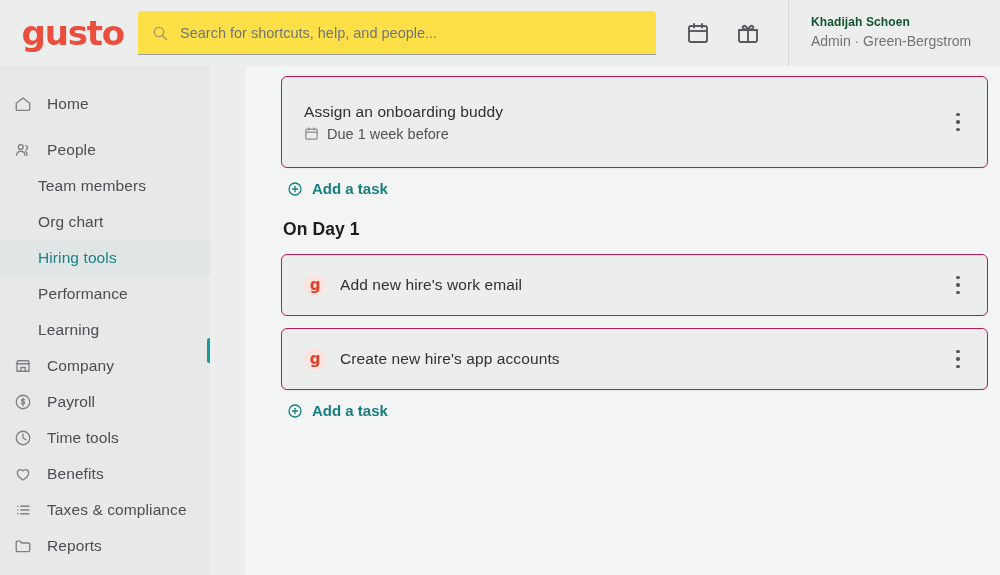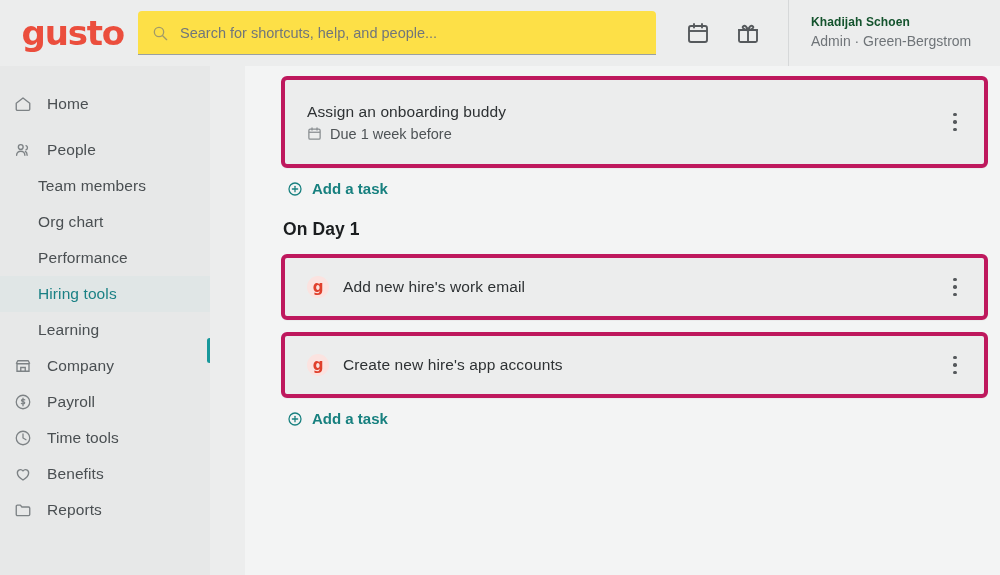--- a/index.html
+++ b/index.html
@@ -89,21 +89,21 @@
   }
 
   
   .main {
     flex: 1; background: #f3f4f4;
     padding: 10px 12px 0 36px;
     overflow: hidden;
   }
   .card {
     background: #eceded;
-    border: 4px solid #be185d;
+    border: 1px solid #be185d;
     border-radius: 6px;
     position: relative;
     padding: 18px 22px;
     margin-bottom: 12px;
     box-shadow: 0 1px 1px rgba(0,0,0,.035);
   }
   .card.tall { min-height: 92px; display: flex; flex-direction: column; justify-content: center; }
   .card.short { min-height: 62px; display: flex; align-items: center; }
   .card-title { font-size: 15.5px; color: #2e3234; letter-spacing: .1px; }
   .card-sub {
@@ -211,25 +211,25 @@
         </span>
         <span class="nav-label">People</span>
       </div>
 
       <div class="nav-item sub">
         <span class="nav-label">Team members</span>
       </div>
       <div class="nav-item sub">
         <span class="nav-label">Org chart</span>
       </div>
+      <div class="nav-item sub active">
+        <span class="nav-label">Hiring tools</span>
+      </div>
       <div class="nav-item sub">
         <span class="nav-label">Performance</span>
-      </div>
-      <div class="nav-item sub active">
-        <span class="nav-label">Hiring tools</span>
       </div>
       <div class="nav-item sub">
         <span class="nav-label">Learning</span>
       </div>
 
       <div class="nav-item">
         <span class="nav-icon">
           <svg viewBox="0 0 24 24" fill="none" stroke="currentColor" stroke-width="1.8">
             <path d="M4 9h16v10H4z"></path>
               <path d="M3 9l2-4h14l2 4" stroke-linejoin="round"></path>
@@ -261,20 +261,33 @@
 
       <div class="nav-item">
         <span class="nav-icon">
           <svg viewBox="0 0 24 24" fill="none" stroke="currentColor" stroke-width="1.8">
             <path d="M12 20s-7.5-4.6-7.5-9.4A4.1 4.1 0 0 1 12 8a4.1 4.1 0 0 1 7.5 2.6C19.5 15.4 12 20 12 20z" stroke-linejoin="round"></path>
           </svg>
         </span>
         <span class="nav-label">Benefits</span>
       </div>
 
+      <div class="nav-item">
+        <span class="nav-icon">
+          <svg viewBox="0 0 24 24" fill="none" stroke="currentColor" stroke-width="1.9">
+            <line x1="9" y1="7" x2="20" y2="7" stroke-linecap="round"></line>
+            <line x1="9" y1="12" x2="20" y2="12" stroke-linecap="round"></line>
+            <line x1="9" y1="17" x2="20" y2="17" stroke-linecap="round"></line>
+            <circle cx="5" cy="7" r="1.1" fill="currentColor" stroke="none"></circle>
+            <circle cx="5" cy="12" r="1.1" fill="currentColor" stroke="none"></circle>
+            <circle cx="5" cy="17" r="1.1" fill="currentColor" stroke="none"></circle>
+          </svg>
+        </span>
+        <span class="nav-label">Taxes &amp; compliance</span>
+      </div>
 
       <div class="nav-item">
         <span class="nav-icon">
           <svg viewBox="0 0 24 24" fill="none" stroke="currentColor" stroke-width="1.8">
             <path d="M3 7a1.5 1.5 0 0 1 1.5-1.5h4L10.5 8h9A1.5 1.5 0 0 1 21 9.5V18a1.5 1.5 0 0 1-1.5 1.5h-15A1.5 1.5 0 0 1 3 18z" stroke-linejoin="round"></path>
           </svg>
         </span>
         <span class="nav-label">Reports</span>
       </div>
 

